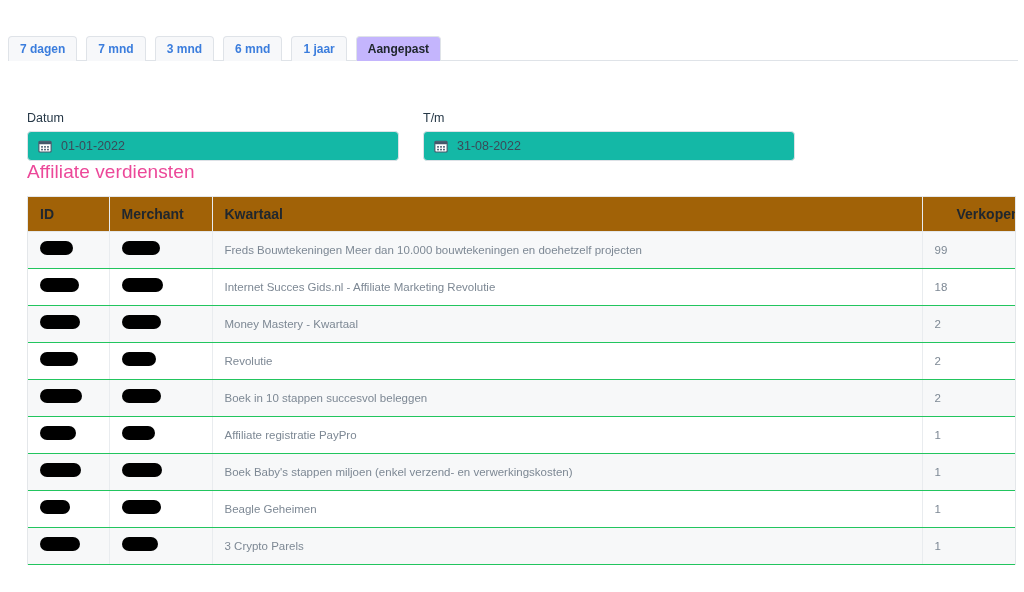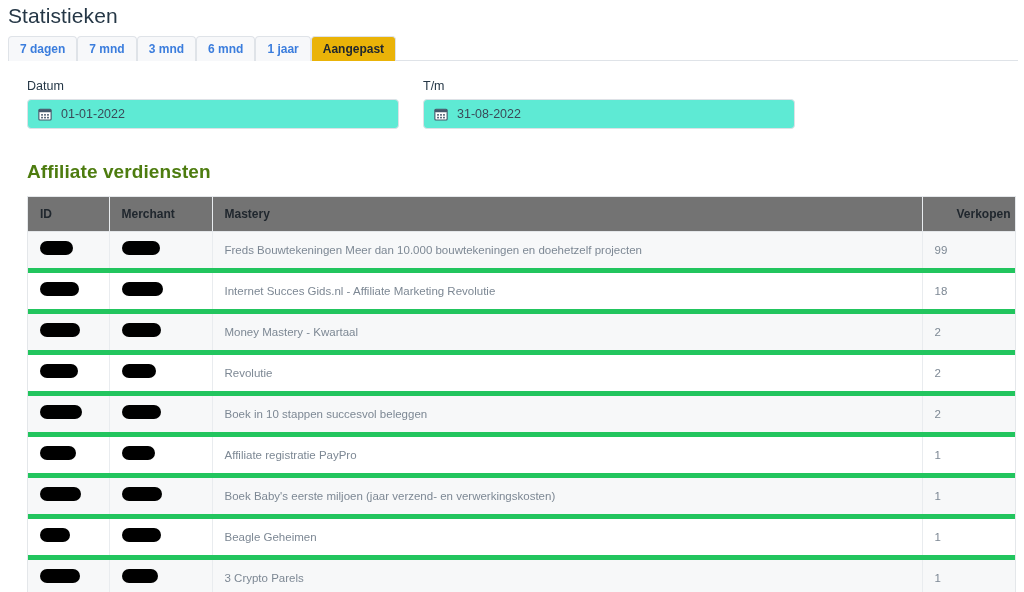--- a/index.html
+++ b/index.html
@@ -49,28 +49,28 @@
     display: flex;
     align-items: center;
     justify-content: center;
     font-size: 12px;
     font-weight: 700;
     color: #3b7ddd;
     background: #f7f8fa;
     border: 1px solid #dfe3e8;
     border-bottom: none;
     border-radius: 4px 4px 0 0;
-    margin-right: 0;
+    margin-right: 9px;
     cursor: pointer;
     white-space: nowrap;
     position: relative;
     top: 1px;
   }
   .tab.active {
-    background: #eab308;
+    background: #c4b5fd;
     color: #20272e;
     border-color: #dfe3e8;
     z-index: 3;
   }
   .tab.active::after {
     content: "";
     position: absolute;
     left: 0;
     right: 0;
     bottom: -1px;
@@ -82,32 +82,33 @@
   .filters {
     position: absolute;
     left: 27px;
     top: 78px;
     width: 970px;
     display: flex;
     gap: 24px;
   }
   .field {
     width: 372px;
+    margin-top: 32px;
   }
   .field-label {
     font-size: 12.5px;
     color: #253746;
     margin-bottom: 5px;
     line-height: 16px;
   }
   .field-input {
     height: 30px;
     border: 1px solid #dde1e6;
     border-radius: 4px;
-    background: #5eead4;
+    background: #14b8a6;
     display: flex;
     align-items: center;
     padding: 0 10px;
     cursor: text;
   }
   .cal-icon {
     width: 14px;
     height: 14px;
     flex: 0 0 14px;
     margin-right: 9px;
@@ -118,22 +119,22 @@
     color: #3b4a59;
     line-height: 16px;
   }
 
   
   .section-title {
     position: absolute;
     left: 27px;
     top: 159px;
     font-size: 19px;
-    font-weight: 700;
-    color: #4d7c0f;
+    font-weight: 400;
+    color: #ec4899;
     line-height: 26px;
     letter-spacing: 0.1px;
   }
 
   
   .table-wrap {
     position: absolute;
     left: 27px;
     top: 196px;
     width: 989px;
@@ -142,37 +143,37 @@
     background: #ffffff;
     overflow: hidden;
   }
   table.data {
     width: 100%;
     border-collapse: collapse;
     table-layout: fixed;
   }
   table.data th {
     text-align: left;
-    font-size: 12px;
+    font-size: 14px;
     font-weight: 700;
     color: #20272e;
     padding: 10px 12px;
-    background: #737373;
+    background: #a16207;
     border-bottom: 1px solid #e4e7ea;
     border-right: 1px solid #e9ecef;
     height: 31px;
     line-height: 14px;
     white-space: nowrap;
   }
   table.data th:last-child { border-right: none; padding-left: 34px; }
   table.data td {
     font-size: 11.5px;
     color: #7d8894;
     padding: 9px 12px;
-    border-bottom: 5px solid #22c55e;
+    border-bottom: 1px solid #22c55e;
     border-right: 1px solid #e9ecef;
     height: 33px;
     line-height: 15px;
     vertical-align: middle;
     overflow: hidden;
     white-space: nowrap;
   }
   table.data td:last-child { border-right: none; }
   table.data tbody tr:nth-child(odd) td { background: #f7f8f9; }
   table.data tbody tr:nth-child(even) td { background: #ffffff; }
@@ -188,21 +189,20 @@
     height: 14px;
     background: #000000;
     border-radius: 8px;
   }
 </style>
 </head>
 <body>
 
 <div class="page">
 
-  <div class="page-title">Statistieken</div>
 
   <div class="tabs" id="tab-bar">
       <div class="tab">7 dagen</div>
       <div class="tab">7 mnd</div>
       <div class="tab">3 mnd</div>
       <div class="tab">6 mnd</div>
       <div class="tab">1 jaar</div>
       <div class="tab active">Aangepast</div>
     </div>
 
@@ -251,21 +251,21 @@
       <colgroup>
         <col class="c-id">
         <col class="c-merchant">
         <col class="c-product">
         <col class="c-sales">
       </colgroup>
       <thead>
         <tr id="header-row">
             <th>ID</th>
             <th>Merchant</th>
-            <th>Mastery</th>
+            <th>Kwartaal</th>
             <th>Verkopen</th>
           </tr>
       </thead>
       <tbody id="table-body">
           <tr>
             <td><span class="redact" style="width: 33px;"></span></td>
             <td><span class="redact" style="width: 38px;"></span></td>
             <td>Freds Bouwtekeningen Meer dan 10.000 bouwtekeningen en doehetzelf projecten</td>
             <td>99</td>
           </tr>
@@ -295,21 +295,21 @@
           </tr>
           <tr>
             <td><span class="redact" style="width: 36px;"></span></td>
             <td><span class="redact" style="width: 33px;"></span></td>
             <td>Affiliate registratie PayPro</td>
             <td>1</td>
           </tr>
           <tr>
             <td><span class="redact" style="width: 41px;"></span></td>
             <td><span class="redact" style="width: 40px;"></span></td>
-            <td>Boek Baby's eerste miljoen (jaar verzend- en verwerkingskosten)</td>
+            <td>Boek Baby's stappen miljoen (enkel verzend- en verwerkingskosten)</td>
             <td>1</td>
           </tr>
           <tr>
             <td><span class="redact" style="width: 30px;"></span></td>
             <td><span class="redact" style="width: 39px;"></span></td>
             <td>Beagle Geheimen</td>
             <td>1</td>
           </tr>
           <tr>
             <td><span class="redact" style="width: 40px;"></span></td>

